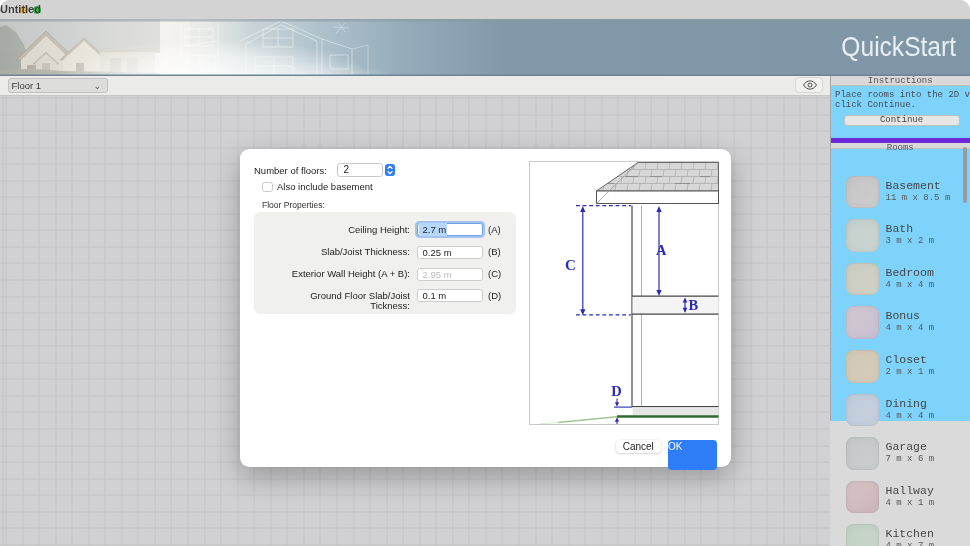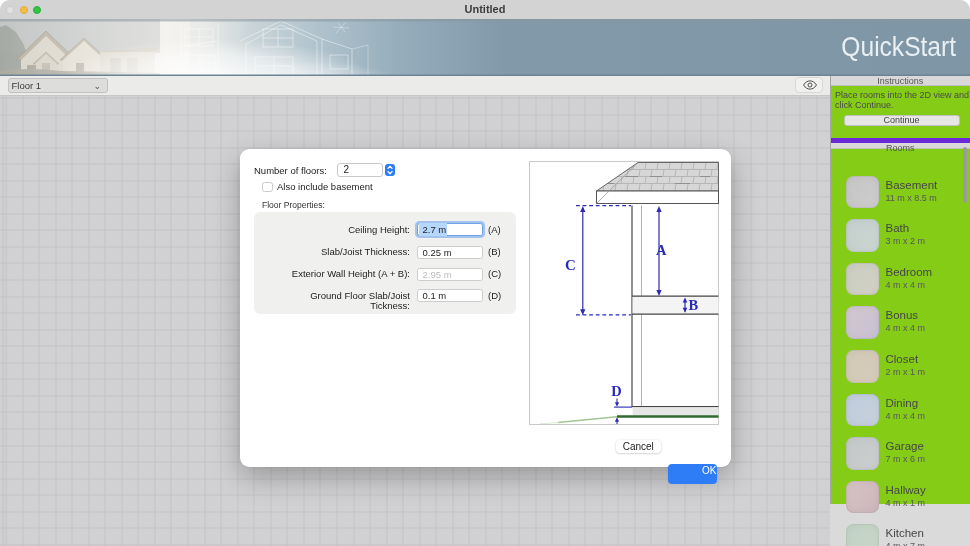--- a/index.html
+++ b/index.html
@@ -4,33 +4,33 @@
 <style>
 *{margin:0;padding:0;box-sizing:border-box;}
 html,body{width:970px;height:546px;background:#fff;font-family:"Liberation Sans",sans-serif;overflow:hidden;}
 #win{position:absolute;left:0;top:0;width:970px;height:546px;border-radius:10px 10px 0 0;overflow:hidden;background:#dadadb;}
 
 #titlebar{position:absolute;left:0;top:0;width:970px;height:19px;background:#d3d3d3;}
 .tl{position:absolute;top:5.5px;width:8px;height:8px;border-radius:50%;}
 #tl1{left:5.7px;background:#e3e3e3;border:0.5px solid #cbcbcb;}
 #tl2{left:19.8px;background:#f6bd45;border:0.5px solid #e3a93e;}
 #tl3{left:33px;background:#30c63f;border:0.5px solid #2aad3c;}
-#title{position:absolute;left:0;top:2.5px;width:970px;text-align:center;font-size:11px;font-weight:700;color:#3d3d3d;}
+#title{position:absolute;left:0;top:2.5px;width:970px;font-size:11px;font-weight:700;color:#3d3d3d;}
 
 #banner{position:absolute;left:0;top:19px;width:970px;height:56.5px;}
 #qs{position:absolute;right:14px;top:13px;font-size:28.5px;line-height:29px;color:#e9eff2;transform:scaleX(0.862);transform-origin:100% 50%;}
 
 #toolbar{position:absolute;left:0;top:75.5px;width:829.5px;height:20.5px;background:#ebebea;border-bottom:1px solid #c6c6c6;}
 #floorsel{position:absolute;left:8px;top:2.5px;width:100px;height:15px;background:#dddddc;border:1px solid #c2c2c2;border-radius:3px;font-size:9.5px;color:#3a3a3a;line-height:13.5px;padding-left:2.5px;}
 #floorsel .chev{position:absolute;right:6px;top:1px;font-size:9px;color:#555;}
 #eyebtn{position:absolute;left:795px;top:1.5px;width:28px;height:15.5px;background:#f1f1ef;border:1px solid #d8d8d6;border-radius:4px;}
 
 #canvas{position:absolute;left:0;top:96px;width:829.5px;height:450px;background-color:#d1d1d3;background-image:repeating-linear-gradient(to right,#c2c2c6 0 1px,transparent 1px 16.55px),repeating-linear-gradient(to bottom,#c2c2c6 0 1px,transparent 1px 16.55px);background-position:5.5px 0,0 1.5px;}
 
-#sidebar{position:absolute;left:829.5px;top:75.5px;width:140.5px;height:428px;background:#84cc16;border-left:1px solid #a6a6a6;}
+#sidebar{position:absolute;left:829.5px;top:75.5px;width:140.5px;height:345px;background:#7dd3fc;border-left:1px solid #a6a6a6;font-family:Liberation Mono, monospace;}
 .sbhead{position:absolute;left:0;width:139.5px;height:10.5px;background:#d9d9d9;border-bottom:1px solid #c0c0c0;font-size:9px;color:#555;text-align:center;line-height:10px;}
 #sb-instr{top:0;}
 #sb-rooms{top:62px;border-top:5px solid #6d28d9;height:11px;}
 #sb-text{position:absolute;left:4.5px;top:14.5px;width:134px;font-size:9px;line-height:10px;color:#4a4a4a;white-space:nowrap;}
 #sb-cont{position:absolute;left:13px;top:39px;width:116px;height:11px;background:#e6e6e5;border:1px solid #c0c0c0;border-radius:3px;font-size:9px;color:#444;text-align:center;line-height:9px;}
 #roomlist{position:absolute;left:0;top:66px;width:139.5px;height:404.5px;margin-top:21px;}
 .room{position:absolute;left:0;width:139.5px;height:43.5px;}
 .thumb{position:absolute;left:15.5px;top:0;width:32.5px;height:32.5px;border-radius:7.5px;box-shadow:inset 0 0 0 1px rgba(0,0,0,0.045),inset 0 0 8px rgba(0,0,0,0.05);}
 .rname{position:absolute;left:55px;top:3px;font-size:11.5px;color:#474747;}
 .rdims{position:absolute;left:55px;top:17px;font-size:9px;color:#585858;}
@@ -42,21 +42,21 @@
 #stepper{position:absolute;left:144.5px;top:15px;width:10px;height:12px;background:#2e7cf6;border-radius:3px;}
 #chk{position:absolute;left:22px;top:32.5px;width:10.5px;height:10.5px;background:#fff;border:1px solid #cacaca;border-radius:2.5px;}
 #lbl-chk{position:absolute;left:37px;top:33px;line-height:10px;}
 #lbl-fp{position:absolute;left:22px;top:51.5px;font-size:8.5px;color:#333;line-height:9px;}
 #panel{position:absolute;left:14px;top:63px;width:262px;height:101.5px;background:#f0f0ee;border-radius:6px;}
 .rowlbl{position:absolute;left:0;width:170px;text-align:right;line-height:10px;padding-left:41px;}
 .fld{position:absolute;left:177px;width:65.5px;height:13px;background:#fff;border:1px solid #cdcdcb;border-radius:2.5px;font-size:9.5px;line-height:11.5px;padding-left:4.5px;}
 .plbl{position:absolute;left:248px;line-height:10px;}
 #diagram{position:absolute;left:288.5px;top:11.5px;width:190.5px;height:264.5px;border:1px solid #c9c9c9;background:#fff;}
 #btn-cancel{position:absolute;left:376px;top:290.5px;width:44.5px;height:13.5px;background:#fff;border-radius:4px;box-shadow:0 0.5px 2px rgba(0,0,0,0.25);font-size:10px;text-align:center;line-height:13px;color:#222;}
-#btn-ok{position:absolute;left:428px;top:290.5px;width:48.5px;height:20px;background:#2e7cf6;border-radius:4px;font-size:10px;text-align:right;line-height:13.5px;color:#fff;margin-top:24px;}
+#btn-ok{position:absolute;left:428px;top:290.5px;width:48.5px;height:30px;background:#2e7cf6;border-radius:4px;font-size:10px;text-align:left;line-height:13.5px;color:#fff;}
 .sel{background:#b5d7fc;margin-left:-3.5px;padding:1px 1px 1px 3.5px;}
 .dis{color:#bdbdbd;}
 </style>
 </head>
 <body>
 <div id="win">
   <div id="titlebar">
     <div class="tl" id="tl1"></div>
       <div class="tl" id="tl2"></div>
       <div class="tl" id="tl3"></div>

